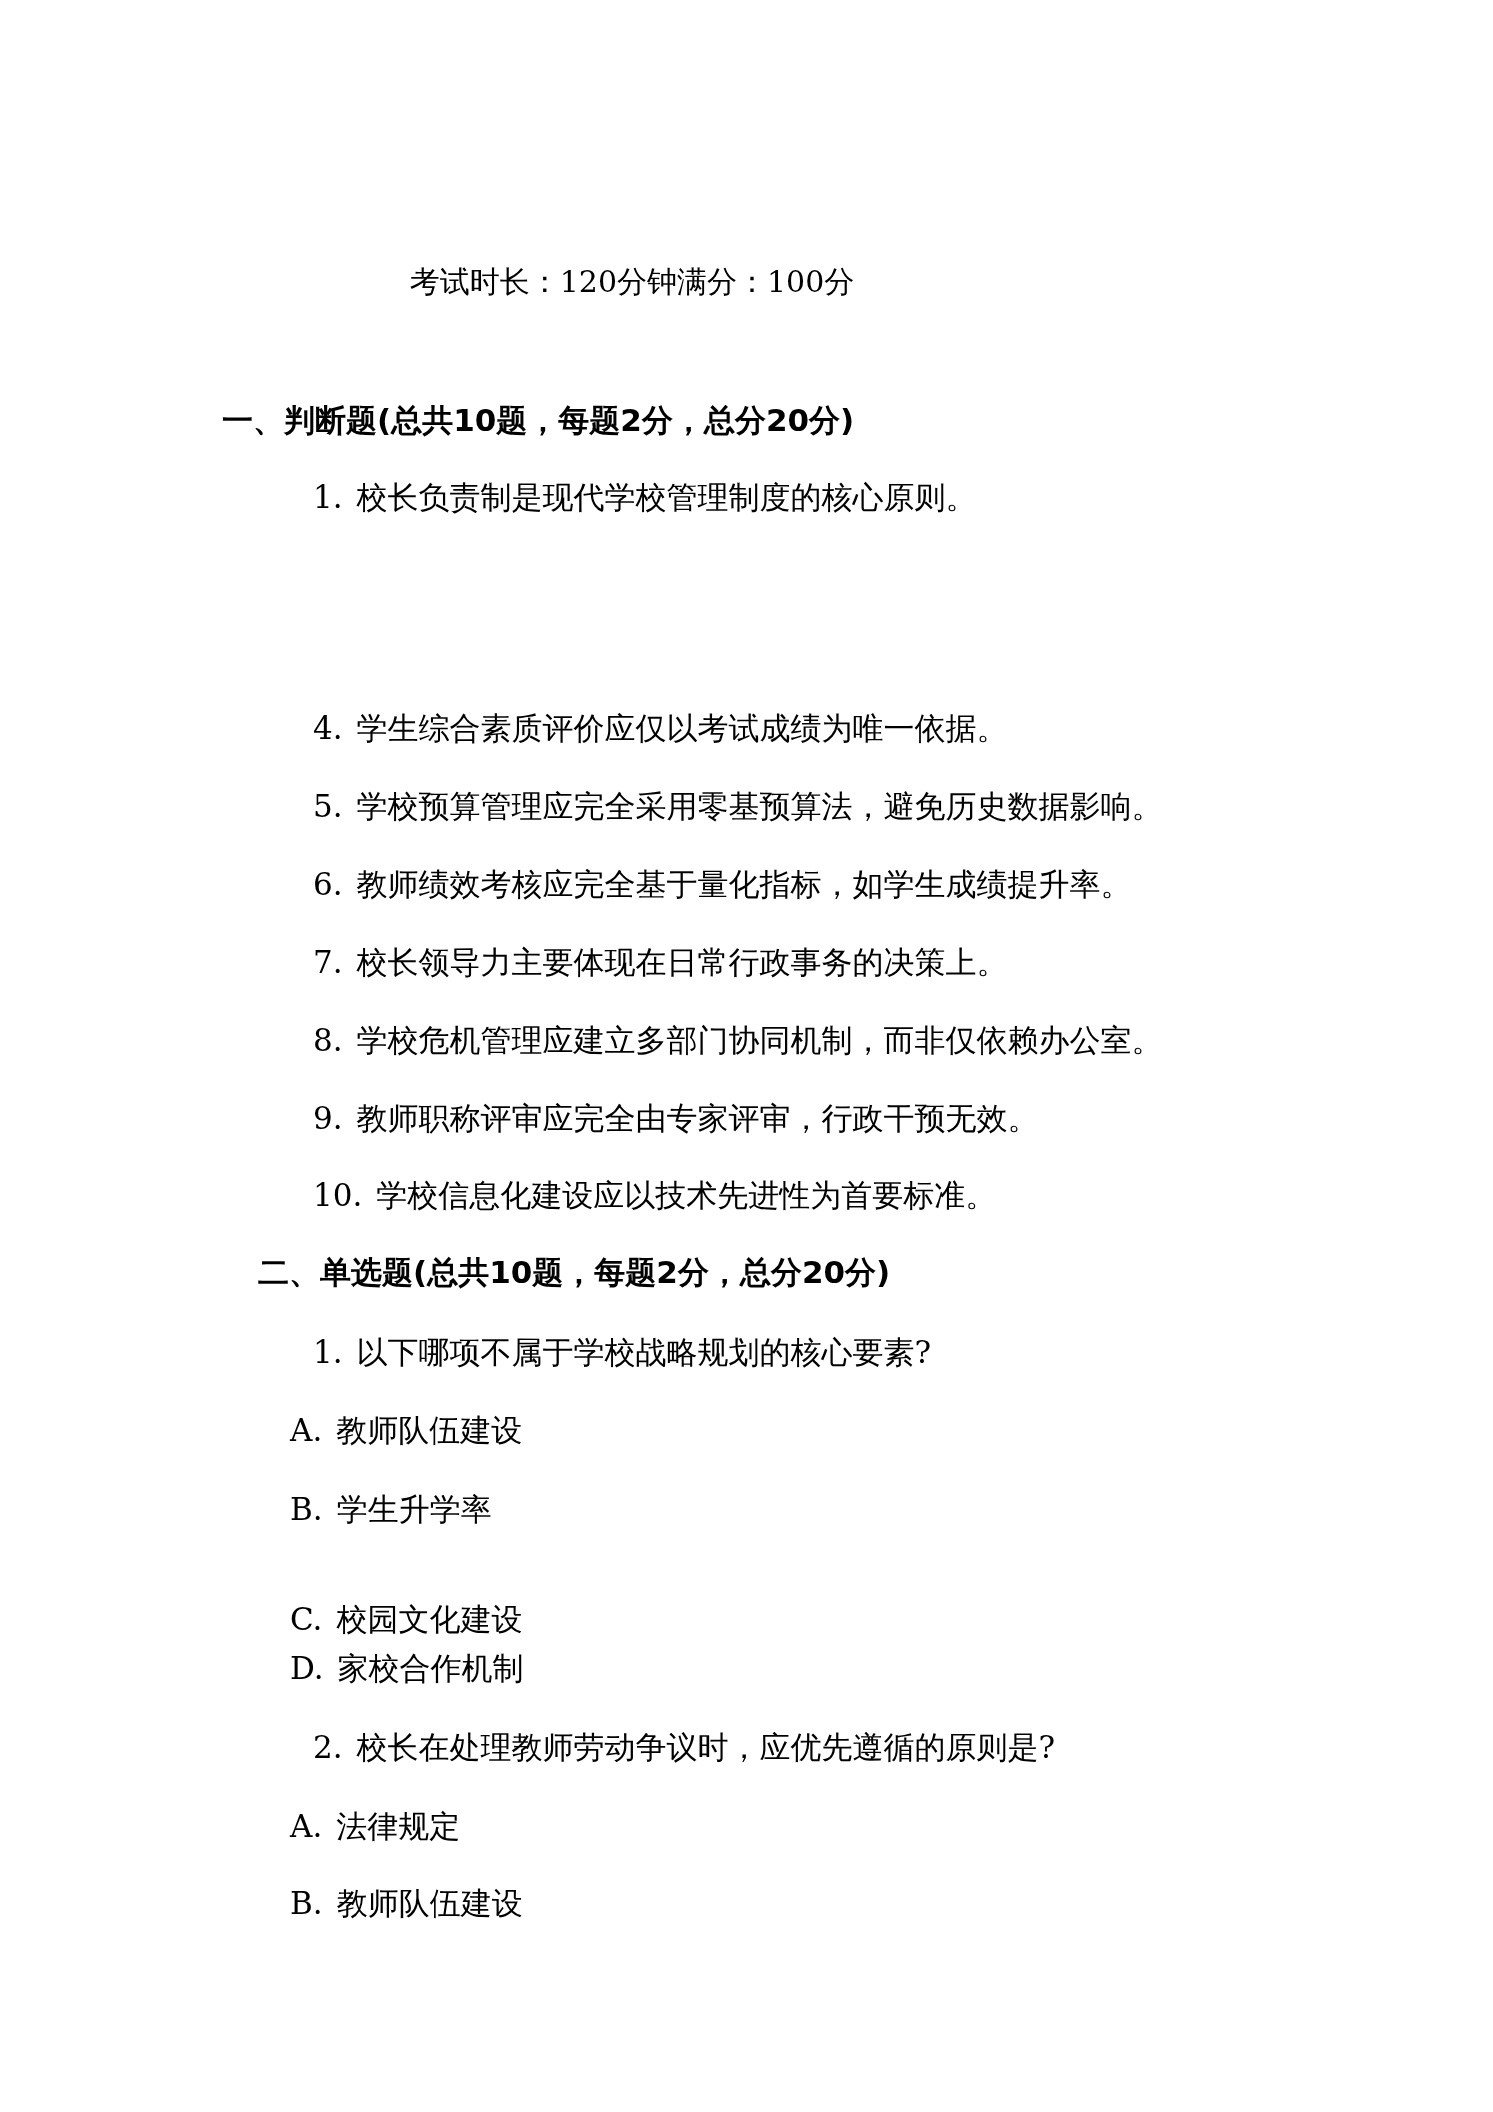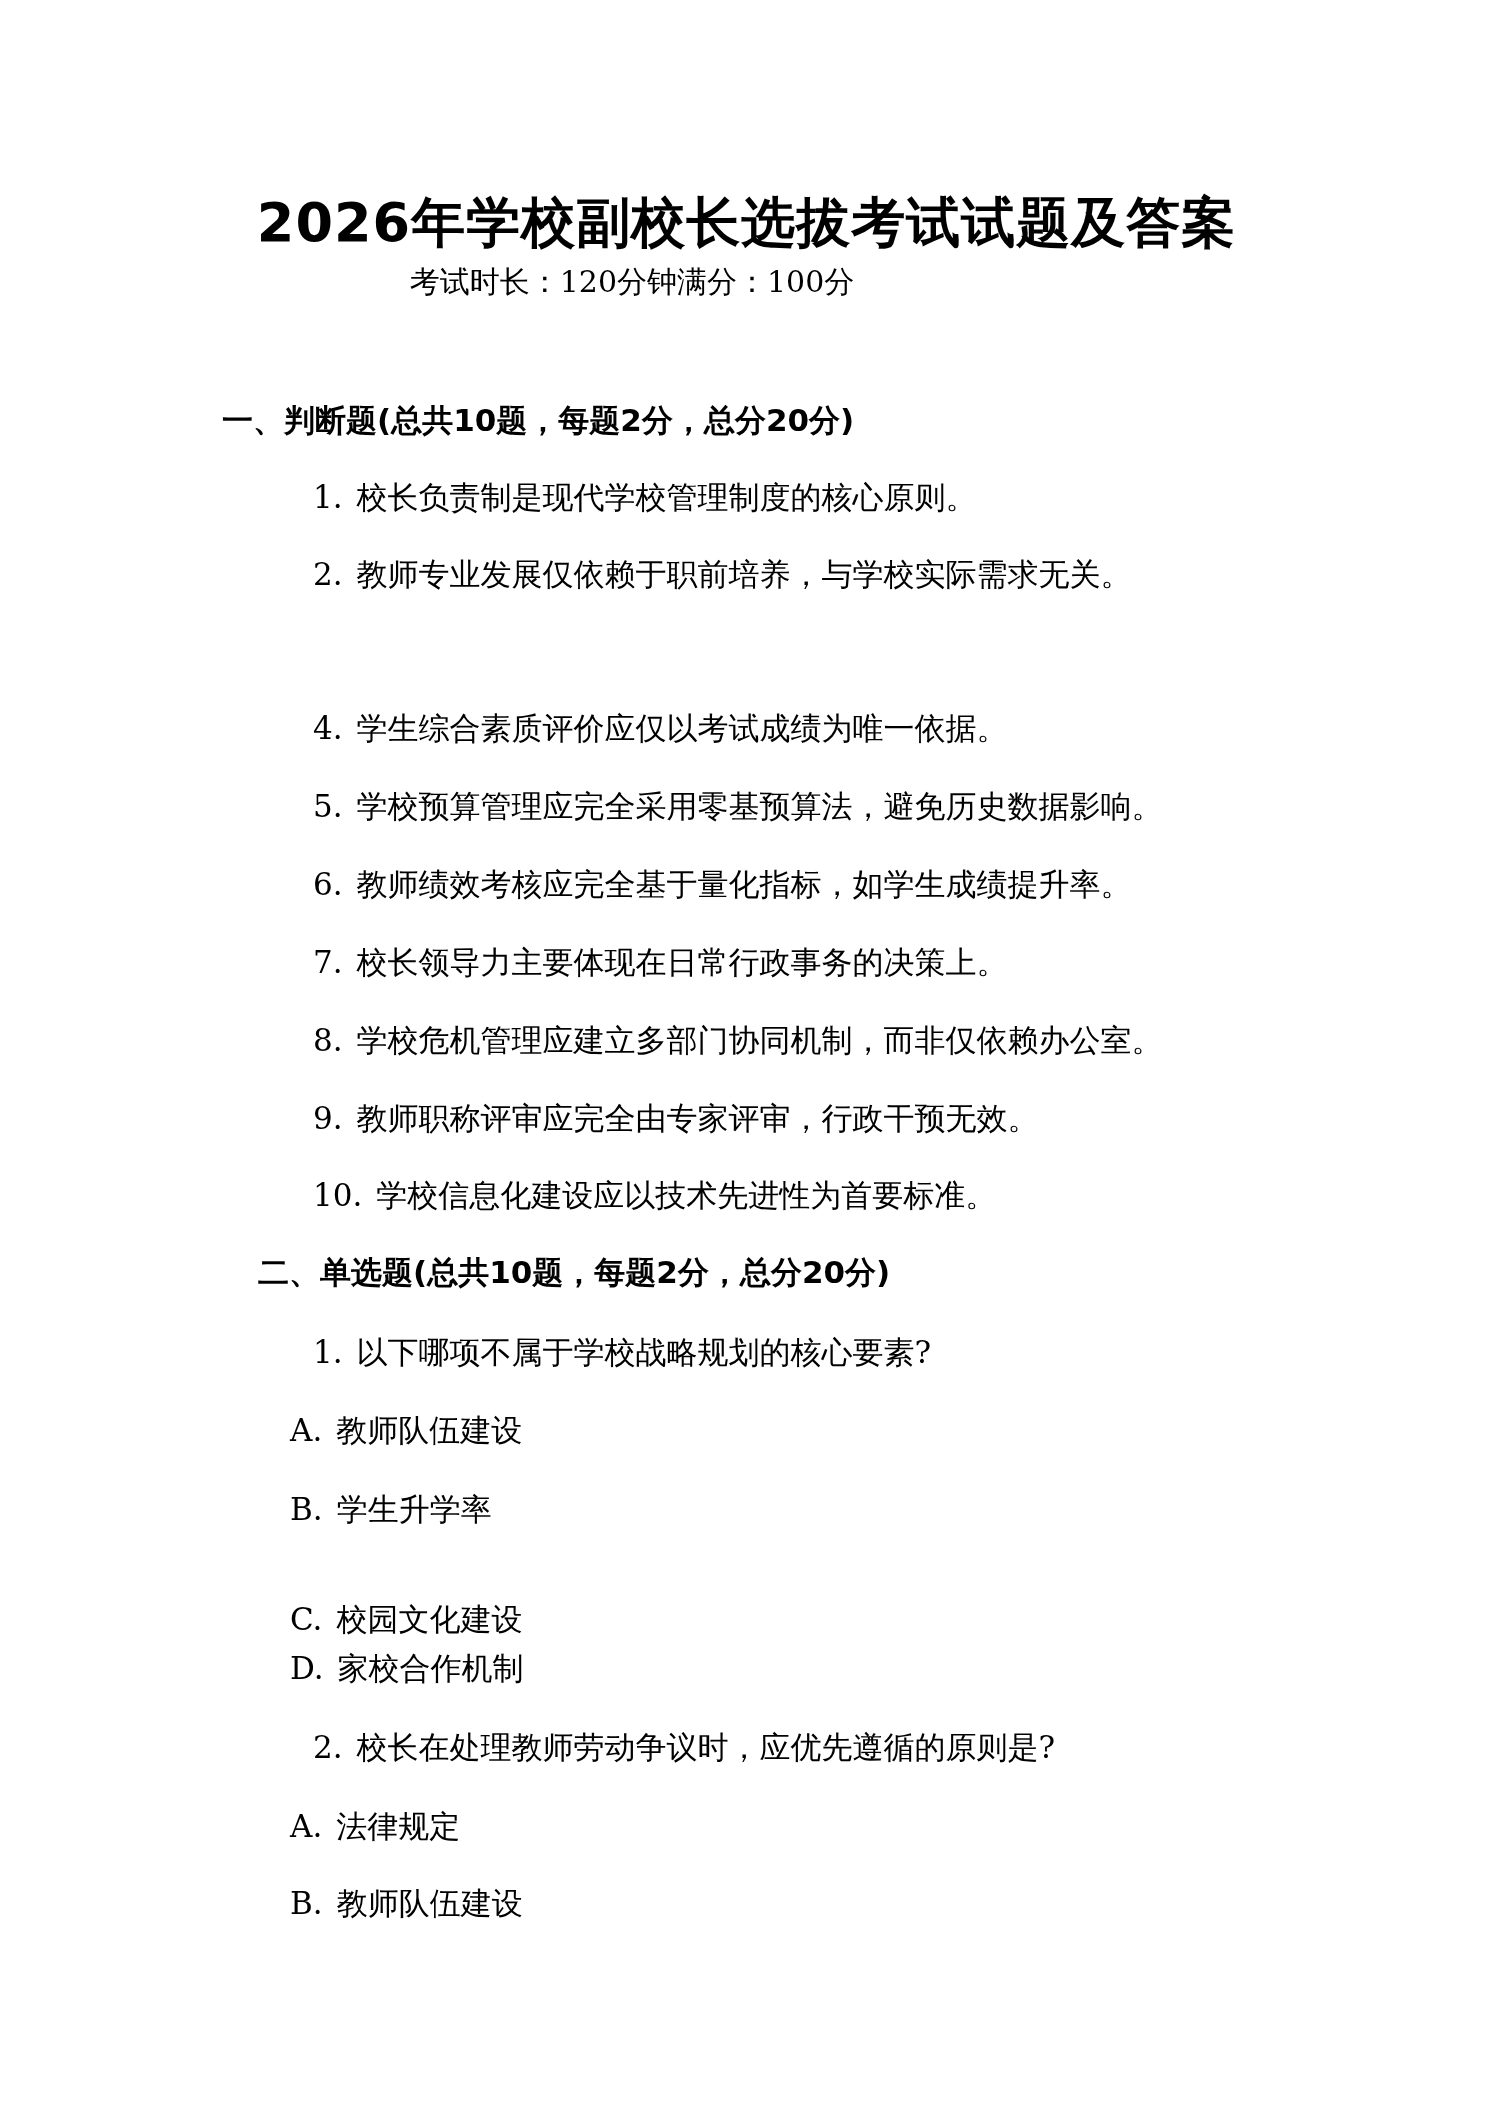--- a/index.html
+++ b/index.html
@@ -10,27 +10,25 @@
   .subtitle { position:absolute; left:0; width:1264px; top:262px; text-align:center;
     font-family:"DejaVu Serif","Liberation Serif",serif; font-size:30px; line-height:40px; }
   .section { position:absolute; font-family:"DejaVu Sans","Liberation Sans",sans-serif; font-weight:bold; font-size:31px; line-height:44px; white-space:nowrap; }
   .line { position:absolute; font-family:"DejaVu Serif","Liberation Serif",serif; font-size:31px; line-height:44px; white-space:nowrap; }
   .num { display:inline-block; margin-right:14px; }
 </style>
 </head>
 <body>
 
 <div class="page">
-  <div class="title">2026年学校副校长选拔考试试题及答案</div>
   <div class="subtitle">考试时长：120分钟满分：100分</div>
 
   <div class="section" style="left:222px; top:398px;">一、判断题(总共10题，每题2分，总分20分)</div>
 
   <div class="line" style="left:313px; top:475px;"><span class="num">1.</span><span>校长负责制是现代学校管理制度的核心原则。</span></div>
-  <div class="line" style="left:313px; top:552px;"><span class="num">2.</span><span>教师专业发展仅依赖于职前培养，与学校实际需求无关。</span></div>
   <div class="line" style="left:313px; top:706px;"><span class="num">4.</span><span>学生综合素质评价应仅以考试成绩为唯一依据。</span></div>
   <div class="line" style="left:313px; top:784px;"><span class="num">5.</span><span>学校预算管理应完全采用零基预算法，避免历史数据影响。</span></div>
   <div class="line" style="left:313px; top:862px;"><span class="num">6.</span><span>教师绩效考核应完全基于量化指标，如学生成绩提升率。</span></div>
   <div class="line" style="left:313px; top:940px;"><span class="num">7.</span><span>校长领导力主要体现在日常行政事务的决策上。</span></div>
   <div class="line" style="left:313px; top:1018px;"><span class="num">8.</span><span>学校危机管理应建立多部门协同机制，而非仅依赖办公室。</span></div>
   <div class="line" style="left:313px; top:1096px;"><span class="num">9.</span><span>教师职称评审应完全由专家评审，行政干预无效。</span></div>
   <div class="line" style="left:313px; top:1173px;"><span class="num">10.</span><span>学校信息化建设应以技术先进性为首要标准。</span></div>
 
   <div class="section" style="left:258px; top:1250px;">二、单选题(总共10题，每题2分，总分20分)</div>
 

